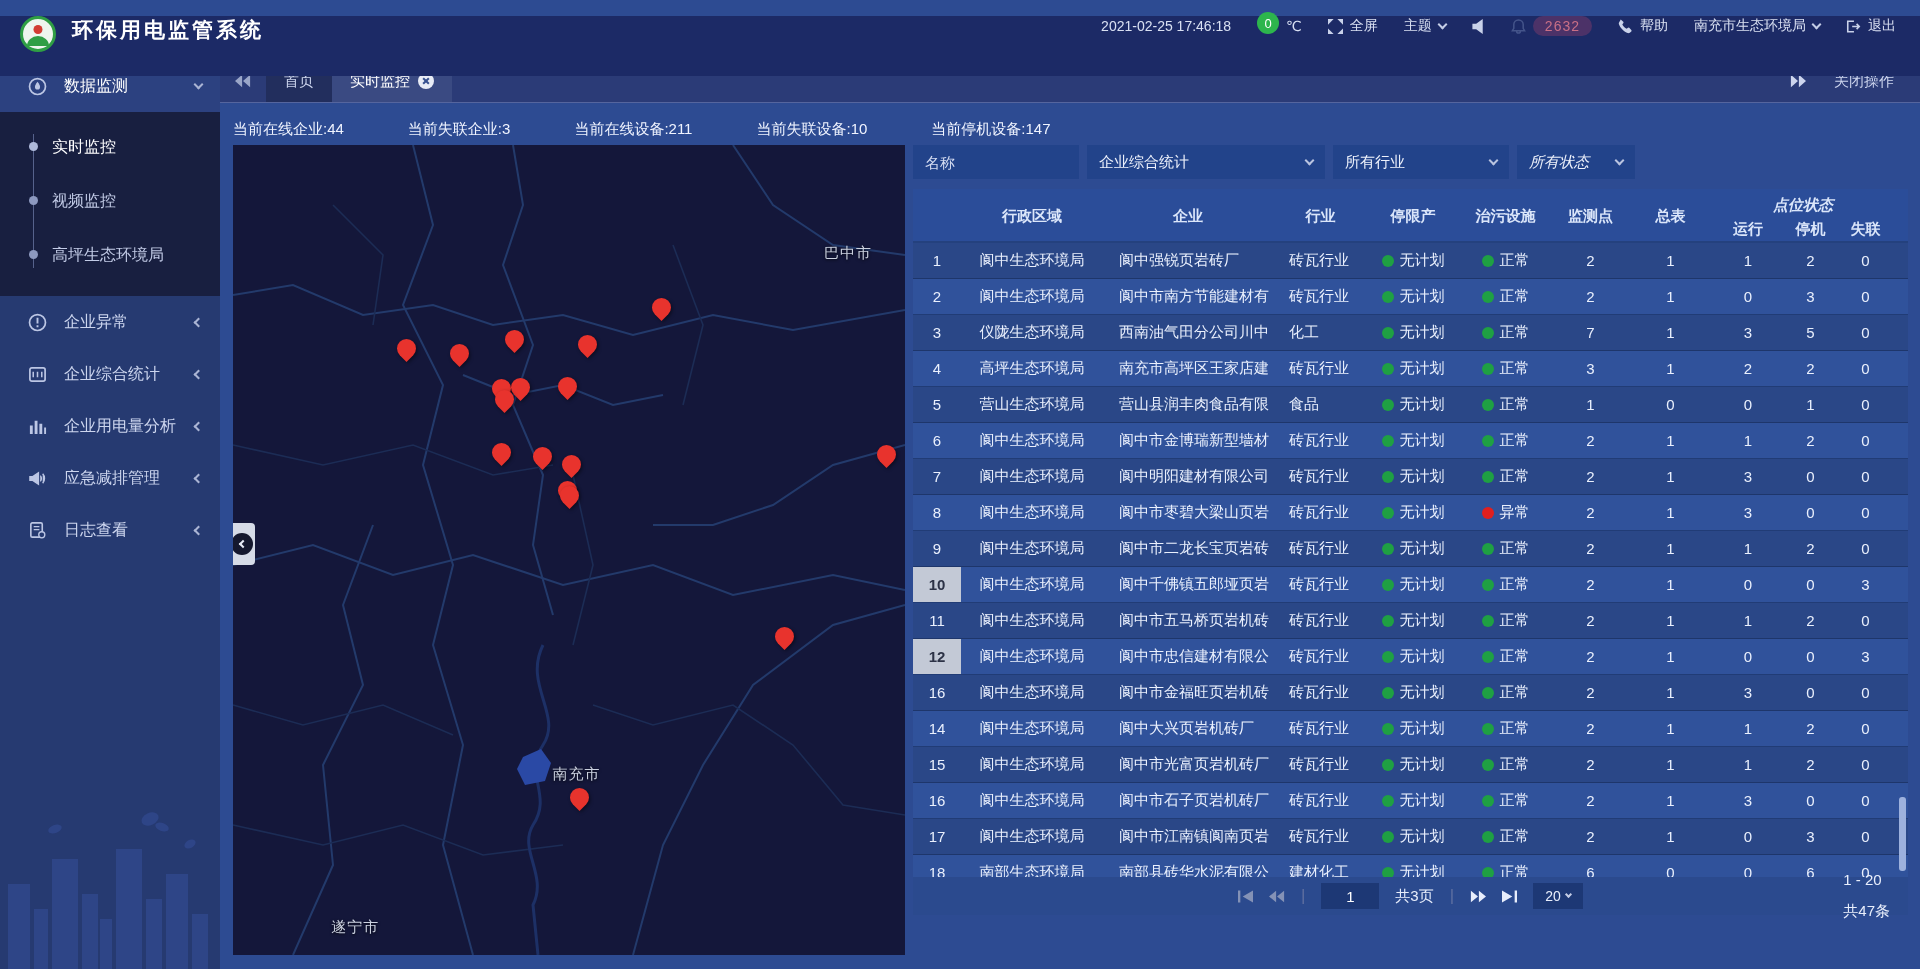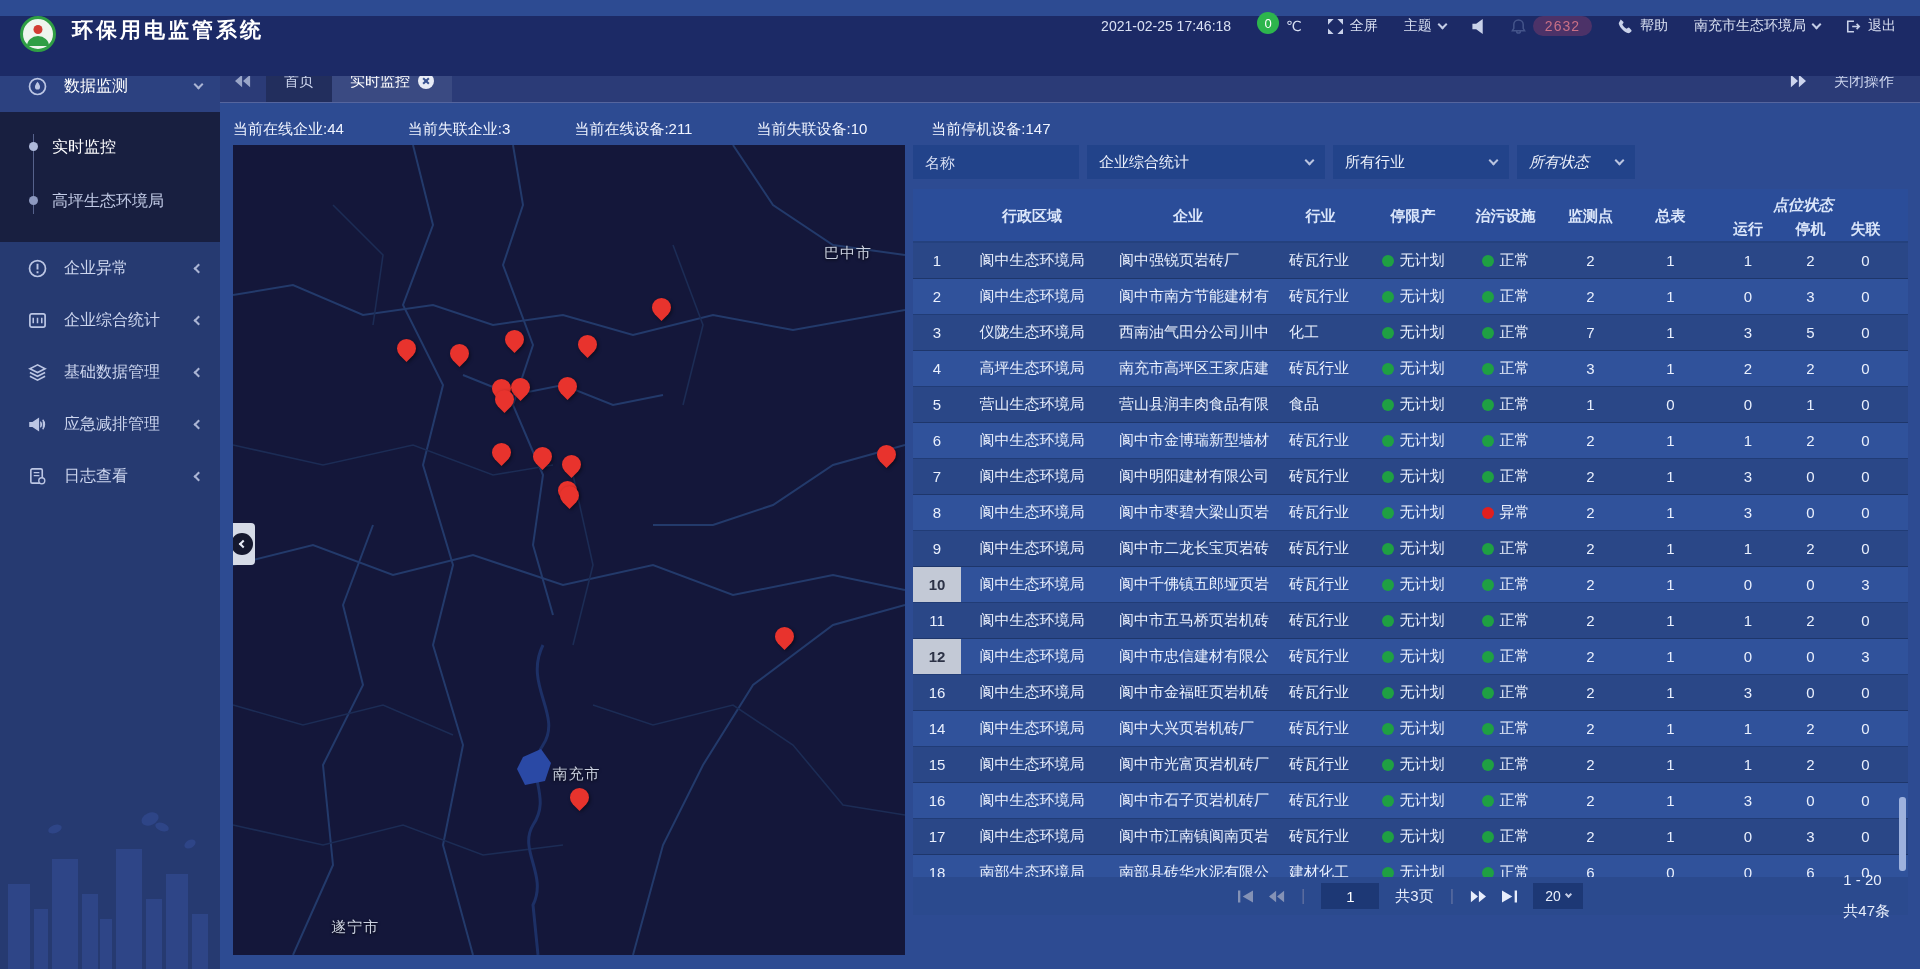--- a/index.html
+++ b/index.html
@@ -192,20 +192,23 @@
         </svg>
     </span>
     <span>数据监测</span>
     <span class="chev-open"></span>
   </div>
   <div class="submenu">
     <div class="sitem active">
       <span>实时监控</span>
     </div>
     <div class="sitem">
+      <span>视频监控</span>
+    </div>
+    <div class="sitem">
       <span>高坪生态环境局</span>
     </div>
   </div>
   <div class="sgroup">
     <span class="gicon">
       <svg width="19" height="19" viewBox="0 0 20 20">
           <circle cx="10" cy="10" r="8.4" fill="none" stroke="#bcc6e4" stroke-width="1.8"></circle>
           <path fill="#bcc6e4" d="M9 5h2v6H9zM9 13h2v2H9z"></path>
         </svg>
     </span>
@@ -218,24 +221,24 @@
           <rect x="2" y="3" width="16" height="14" rx="2" fill="none" stroke="#bcc6e4" stroke-width="1.8"></rect>
           <path stroke="#bcc6e4" stroke-width="1.6" d="M5.5 7v6M10 7v6M14.5 7v6" fill="none"></path>
         </svg>
     </span>
     <span>企业综合统计</span>
     <span class="chev-left"></span>
   </div>
   <div class="sgroup">
     <span class="gicon">
       <svg width="19" height="19" viewBox="0 0 20 20">
-          <path fill="none" stroke="#bcc6e4" stroke-width="1.7" d="M10 2 2 6l8 4 8-4zM2 10l8 4 8-4M2 14l8 4 8-4"></path>
+          <path fill="#bcc6e4" d="M2 9h3v9H2zM7 4h3v14H7zM12 7h3v11h-3zM17 11h2v7h-2z"></path>
         </svg>
     </span>
-    <span>基础数据管理</span>
+    <span>企业用电量分析</span>
     <span class="chev-left"></span>
   </div>
   <div class="sgroup">
     <span class="gicon">
       <svg width="19" height="19" viewBox="0 0 20 20">
           <path fill="#bcc6e4" d="M2 8v4h3l6 4V4L5 8zM13 7c1.5 1.5 1.5 4.5 0 6M15.5 5c2.5 2.5 2.5 7.5 0 10" stroke="#bcc6e4" stroke-width="1.4" fill-rule="evenodd"></path>
         </svg>
     </span>
     <span>应急减排管理</span>
     <span class="chev-left"></span>

